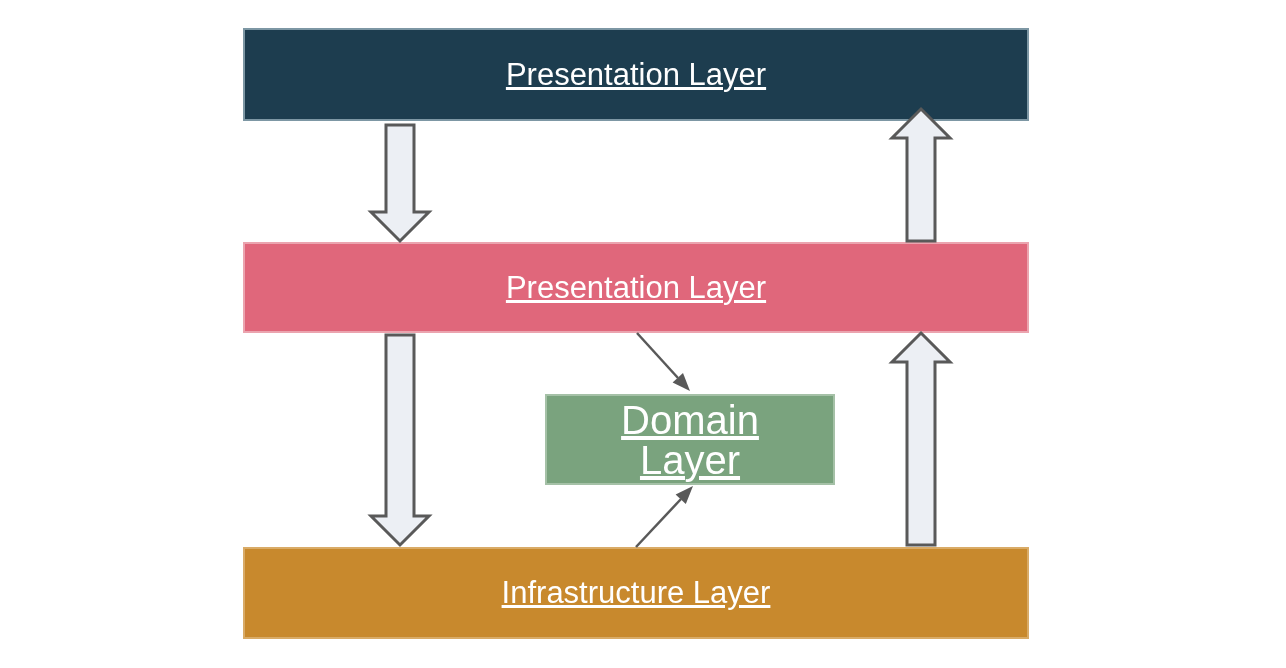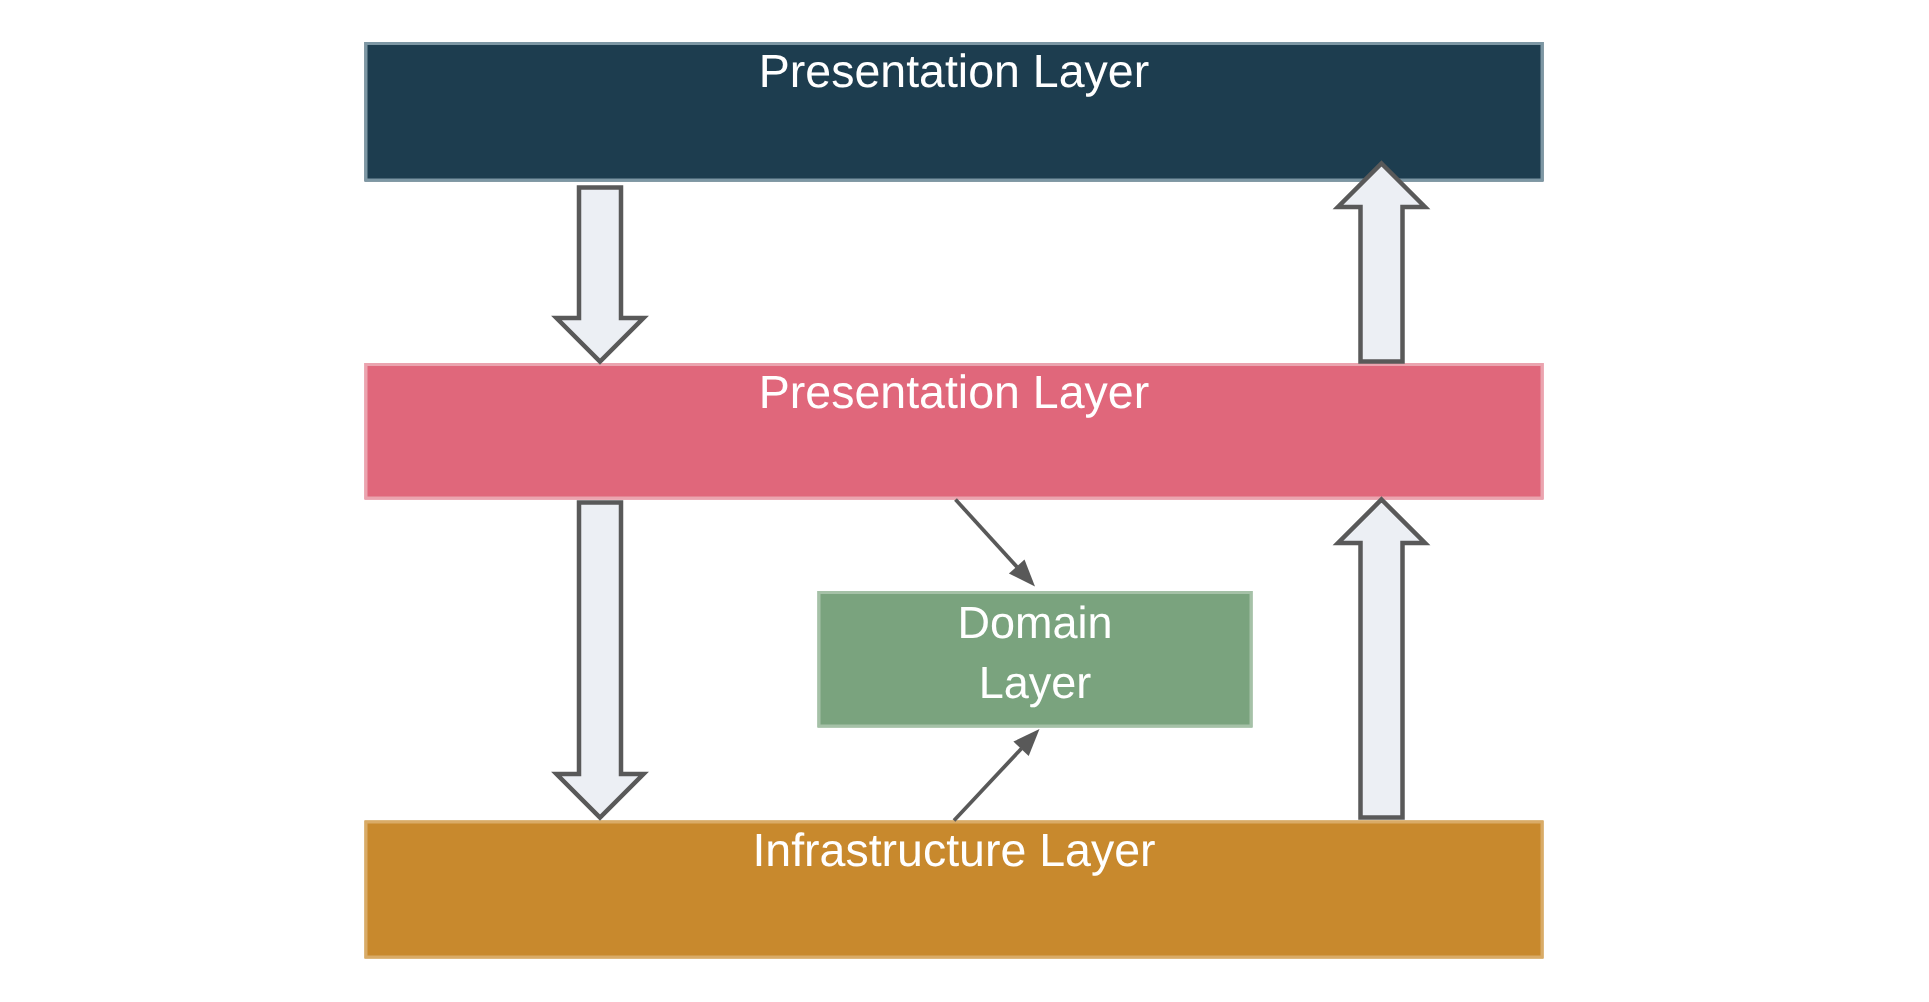--- a/index.html
+++ b/index.html
@@ -7,38 +7,40 @@
     position: relative;
     width: 1286px;
     height: 668px;
     background: #ffffff;
     font-family: "Liberation Sans", "DejaVu Sans", sans-serif;
     overflow: hidden;
   }
   .layer {
     position: absolute;
     display: flex;
+    align-items: center;
     justify-content: center;
     color: #ffffff;
     font-size: 31px;
     text-align: center;
     box-sizing: border-box;
+    text-decoration: underline;
   }
   .layer-presentation {
     left: 243px; top: 28px; width: 786px; height: 93px;
     background: #1d3d4f; border: 2px solid #7d97a4;
   }
   .layer-application {
     left: 243px; top: 242px; width: 786px; height: 91px;
     background: #e0677b; border: 2px solid #eba4af;
   }
   .layer-domain {
     left: 545px; top: 394px; width: 290px; height: 91px;
     background: #7aa37e; border: 2px solid #a5c1a7;
-    font-size: 30px; line-height: 40px;
+    font-size: 40px; line-height: 40px;
   }
   .layer-domain .label-wrap { max-width: 170px; }
   .layer-infrastructure {
     left: 243px; top: 547px; width: 786px; height: 92px;
     background: #c8892d; border: 2px solid #d9ab67;
   }
   .arrow-svg { position: absolute; overflow: visible; }
   .block-arrow {
     fill: #eceff4;
     stroke: #595959;

